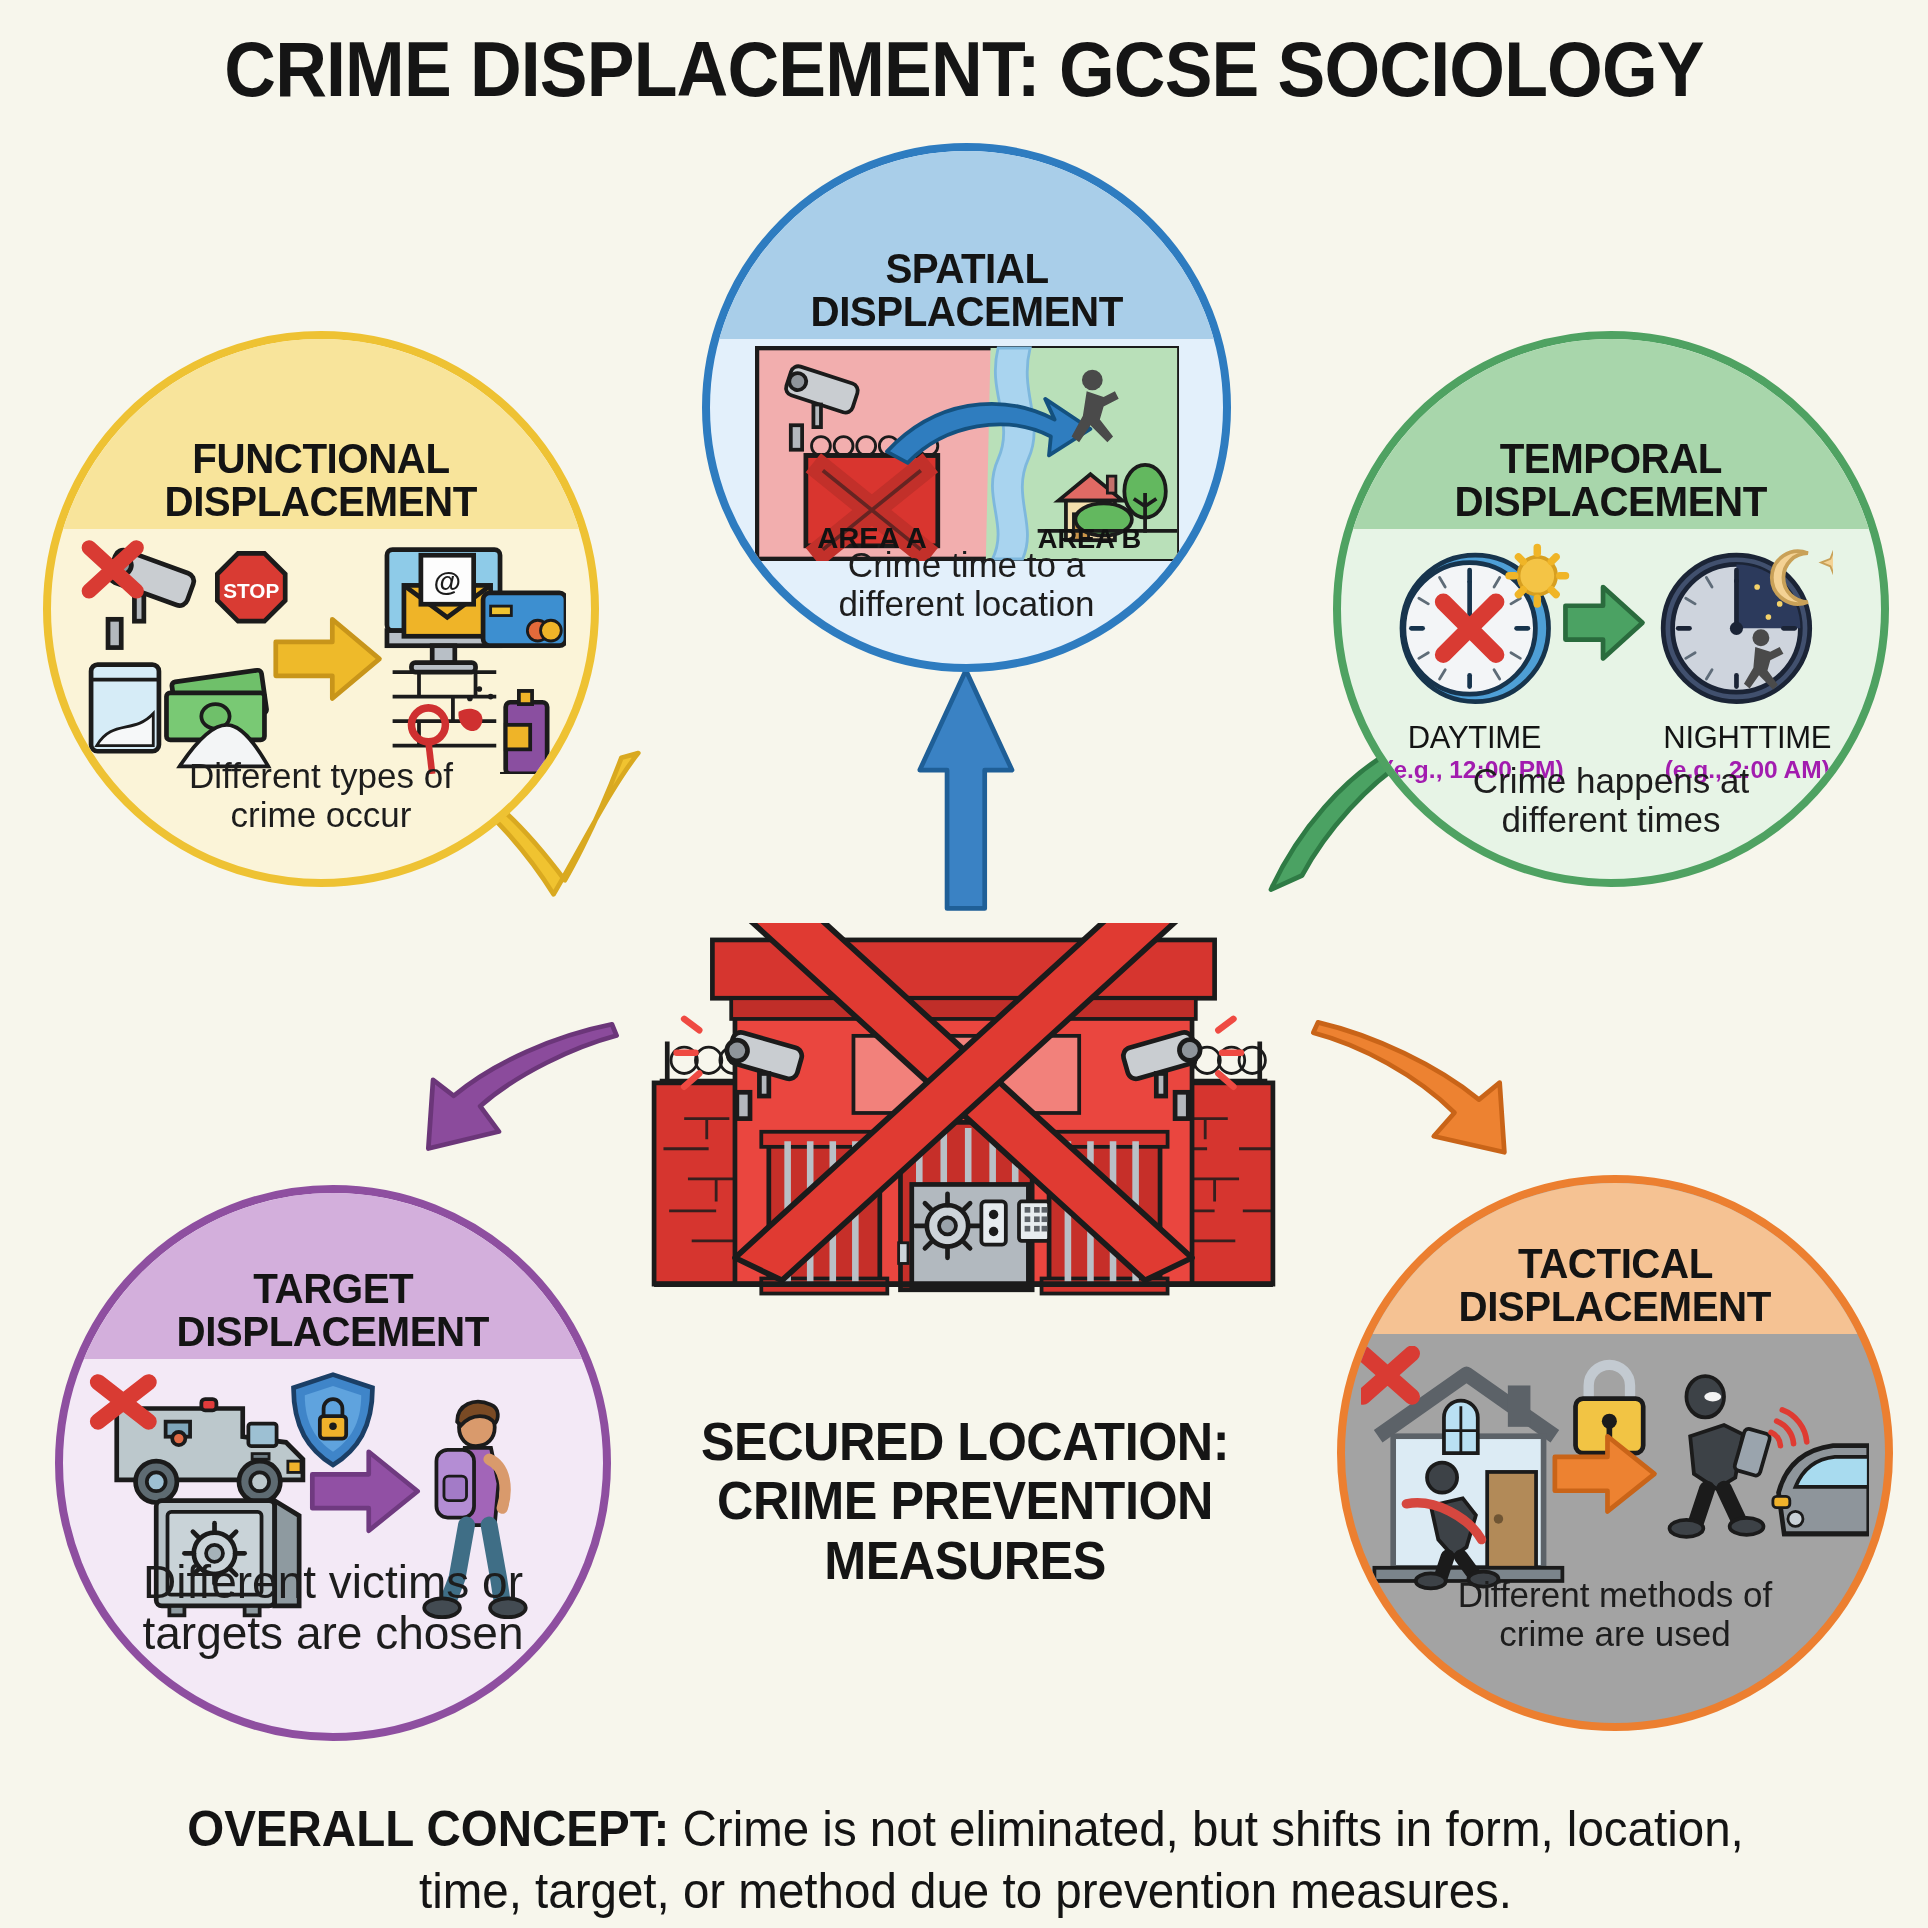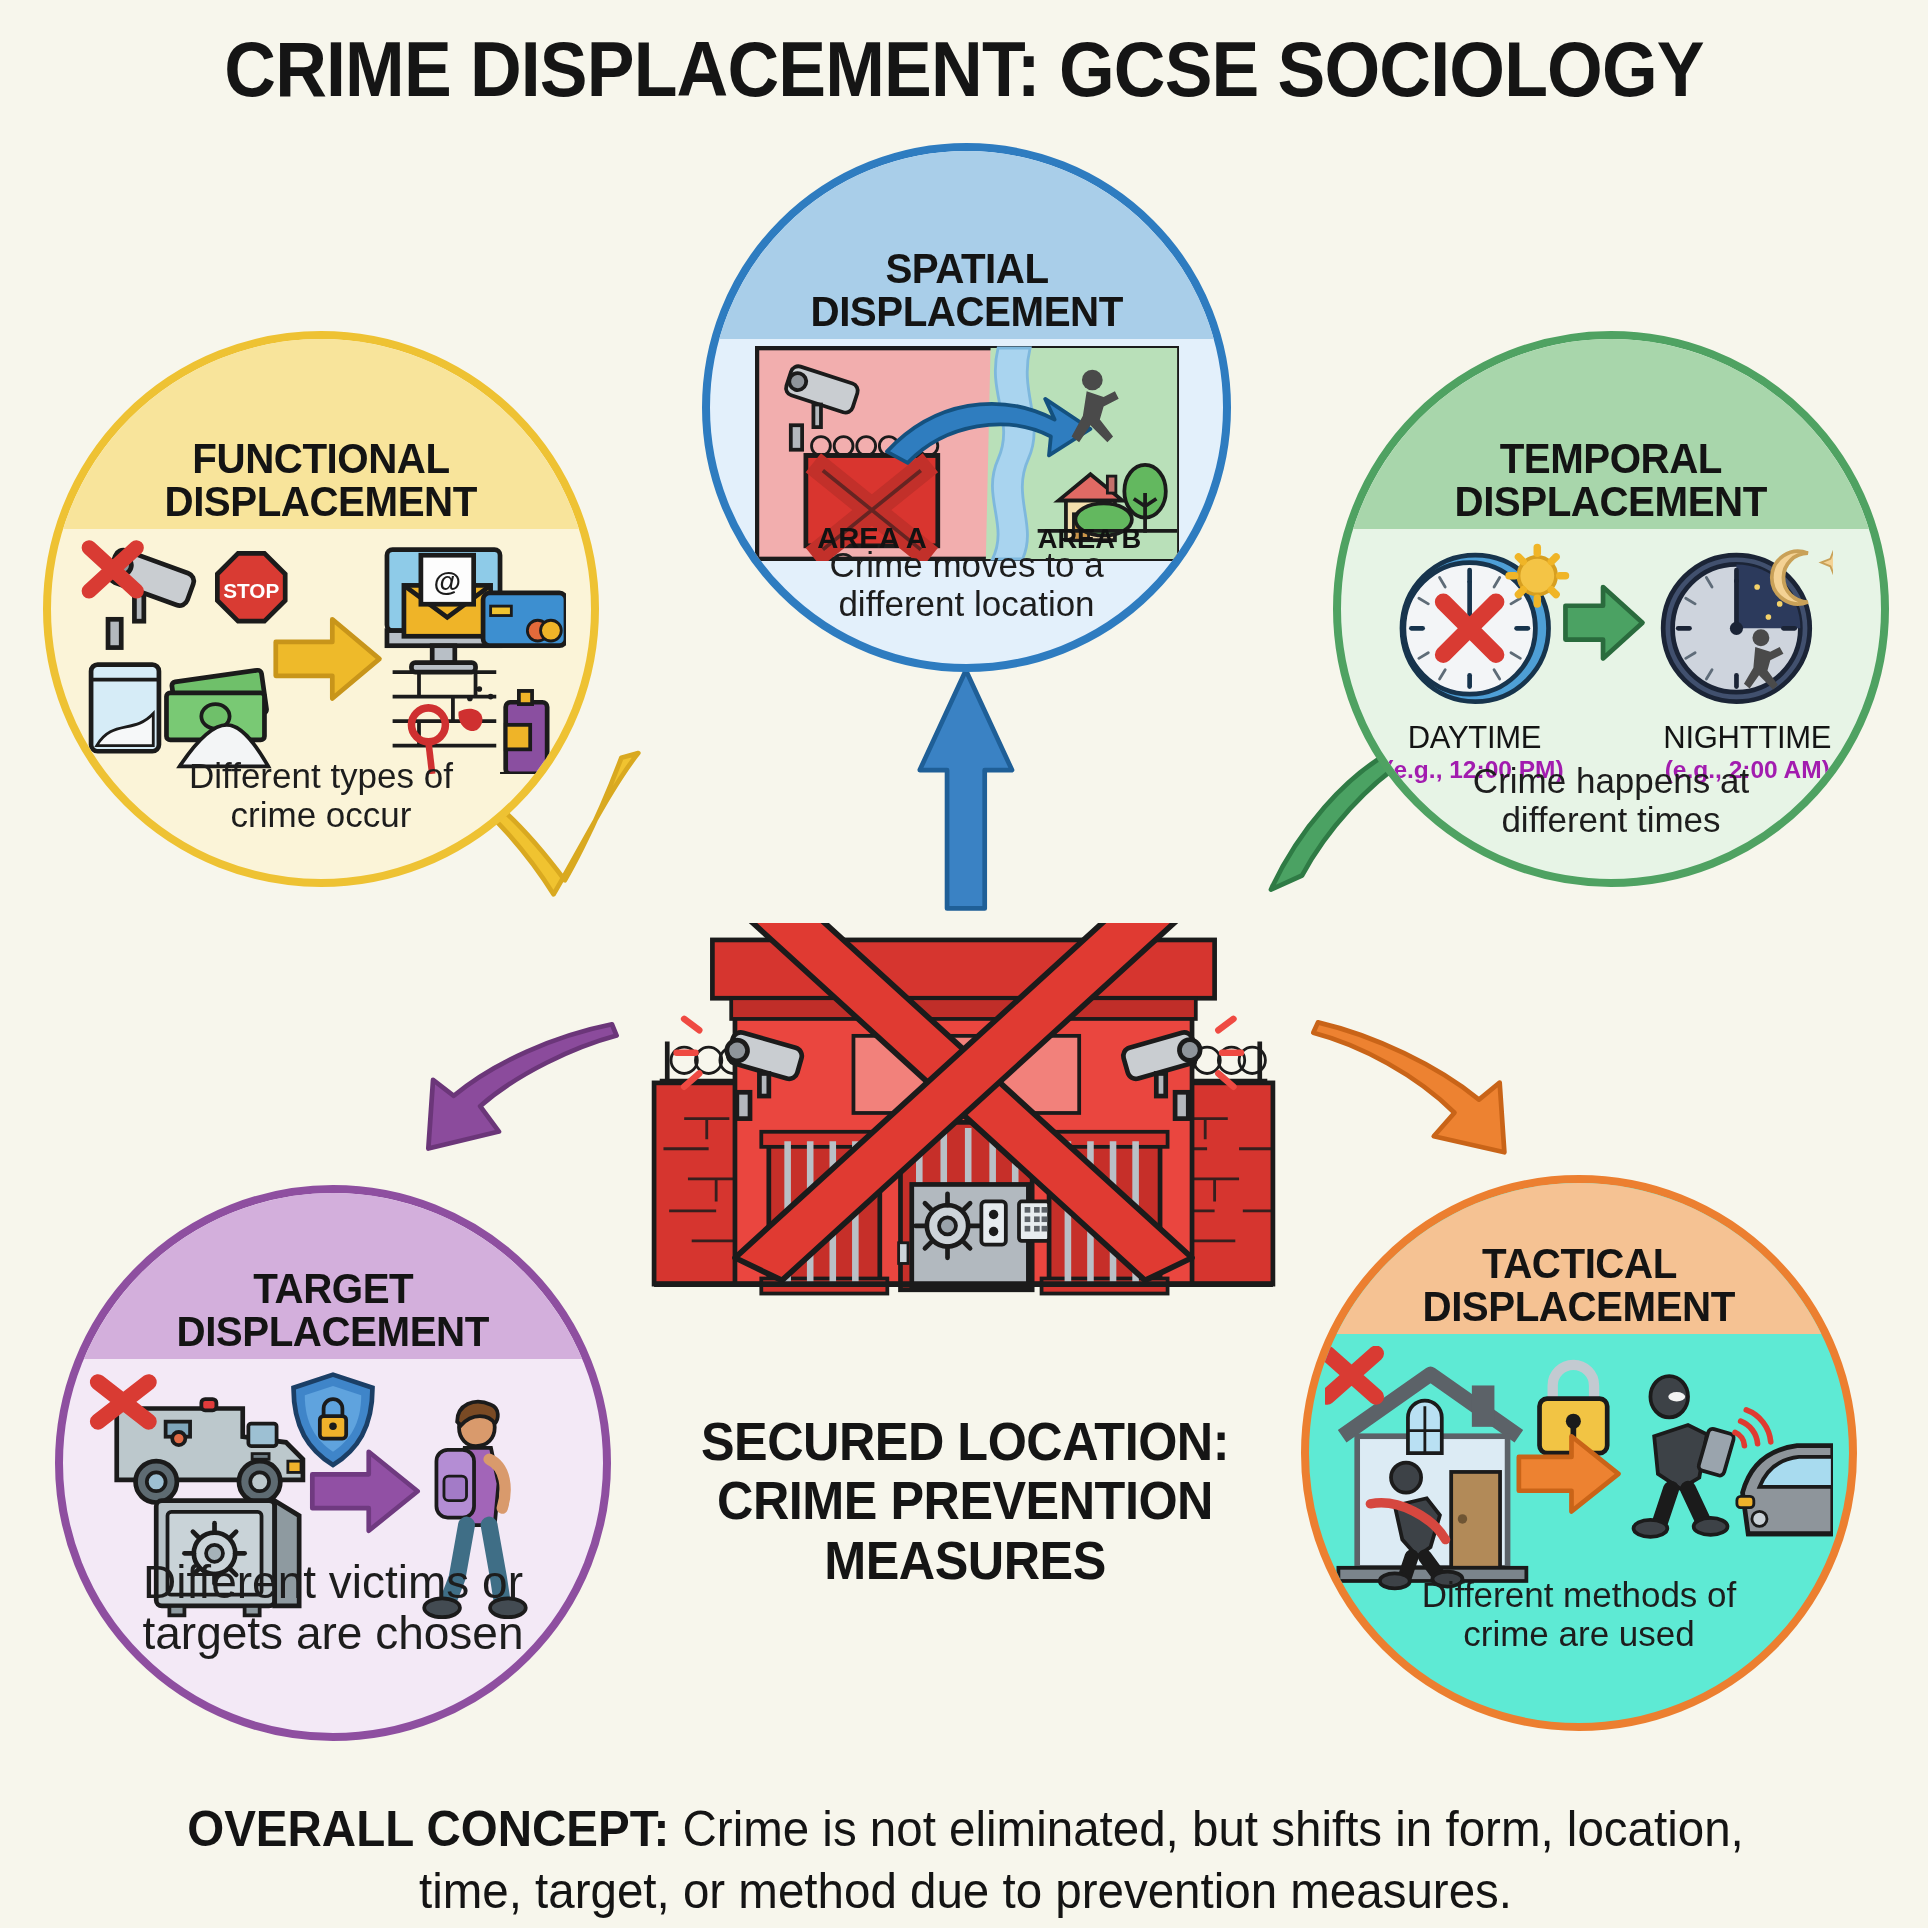--- a/index.html
+++ b/index.html
@@ -87,22 +87,22 @@
   #c-temporal .band { height: 190px; background: #a8d6ab; }
   #c-temporal .band span { font-size: 42px; }
   #c-temporal .caption { bottom: 40px; font-size: 35px; }
 
   #c-target     { left: 55px;  top: 1185px; width: 556px; height: 556px;
                   border: 8.5px solid #8e4fa0; background: #f3e9f6; }
   #c-target .band { height: 166px; background: #d3afdc; }
   #c-target .band span { font-size: 42px; }
   #c-target .caption { bottom: 73px; font-size: 46px; }
 
-  #c-tactical   { left: 1301px; top: 1175px; width: 556px; height: 556px;
-                  border: 8.5px solid #ec7f30; background: #5eead4; }
+  #c-tactical   { left: 1337px; top: 1175px; width: 556px; height: 556px;
+                  border: 8.5px solid #ec7f30; background: #a3a3a3; }
   #c-tactical .band { height: 151px; background: #f5c293; }
   #c-tactical .band span { font-size: 42px; }
   #c-tactical .caption { bottom: 70px; font-size: 35px; }
 
   
   .tl-row { position:absolute; left:0; right:0; display:flex; justify-content:space-around; }
   .tl-lab { text-align:center; }
   .tl-lab .big { font-weight:400; font-size:31px; color:#131313; letter-spacing:-0.3px;}
   .tl-lab .small { font-weight:700; font-size:24.5px; color:#a21caf; }
 
@@ -234,21 +234,21 @@
         </g>
 
         <ellipse cx="370" cy="184" rx="30" ry="17" fill="#63b85f" stroke="#1b1b1b" stroke-width="4"></ellipse>
         <path d="M300 196 L448 196" stroke="#1b1b1b" stroke-width="4"></path>
         <text class="area-lab" x="66" y="214" font-family="Liberation Sans, sans-serif" font-size="29" font-weight="700" fill="#121212">AREA A</text>
         <text x="300" y="214" font-family="Liberation Sans, sans-serif" font-size="29" font-weight="700" fill="#121212">AREA B</text>
       </svg>
     </div>
 
     <div class="caption">
-      <div>Crime moves to a</div>
+      <div>Crime time to a</div>
       <div>different location</div>
     </div>
   </div>
 
   <div class="circle" id="c-functional">
     <div class="band">
       <span>FUNCTIONAL</span>
       <span>DISPLACEMENT</span>
     </div>
 

